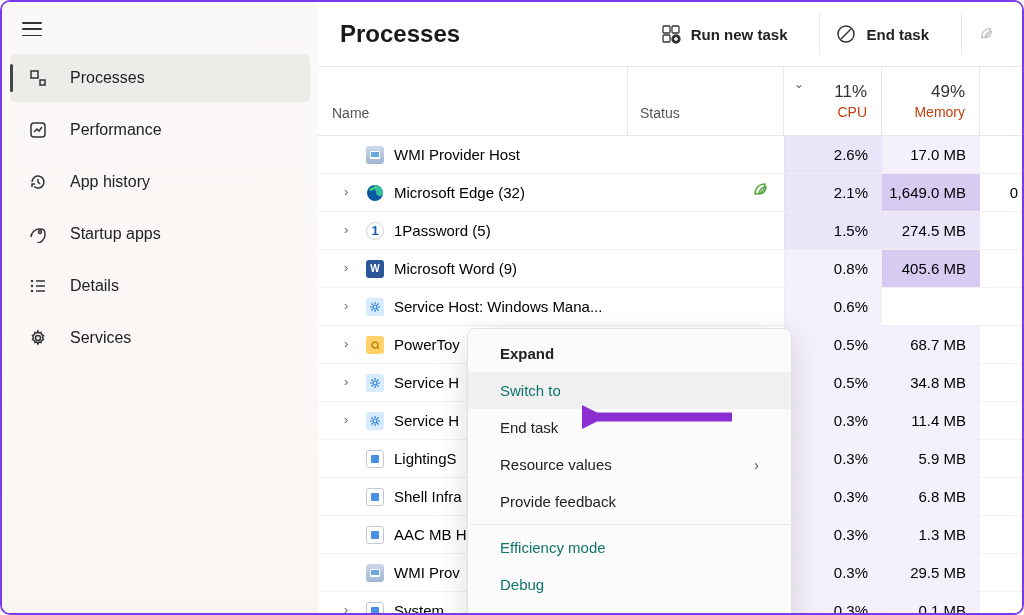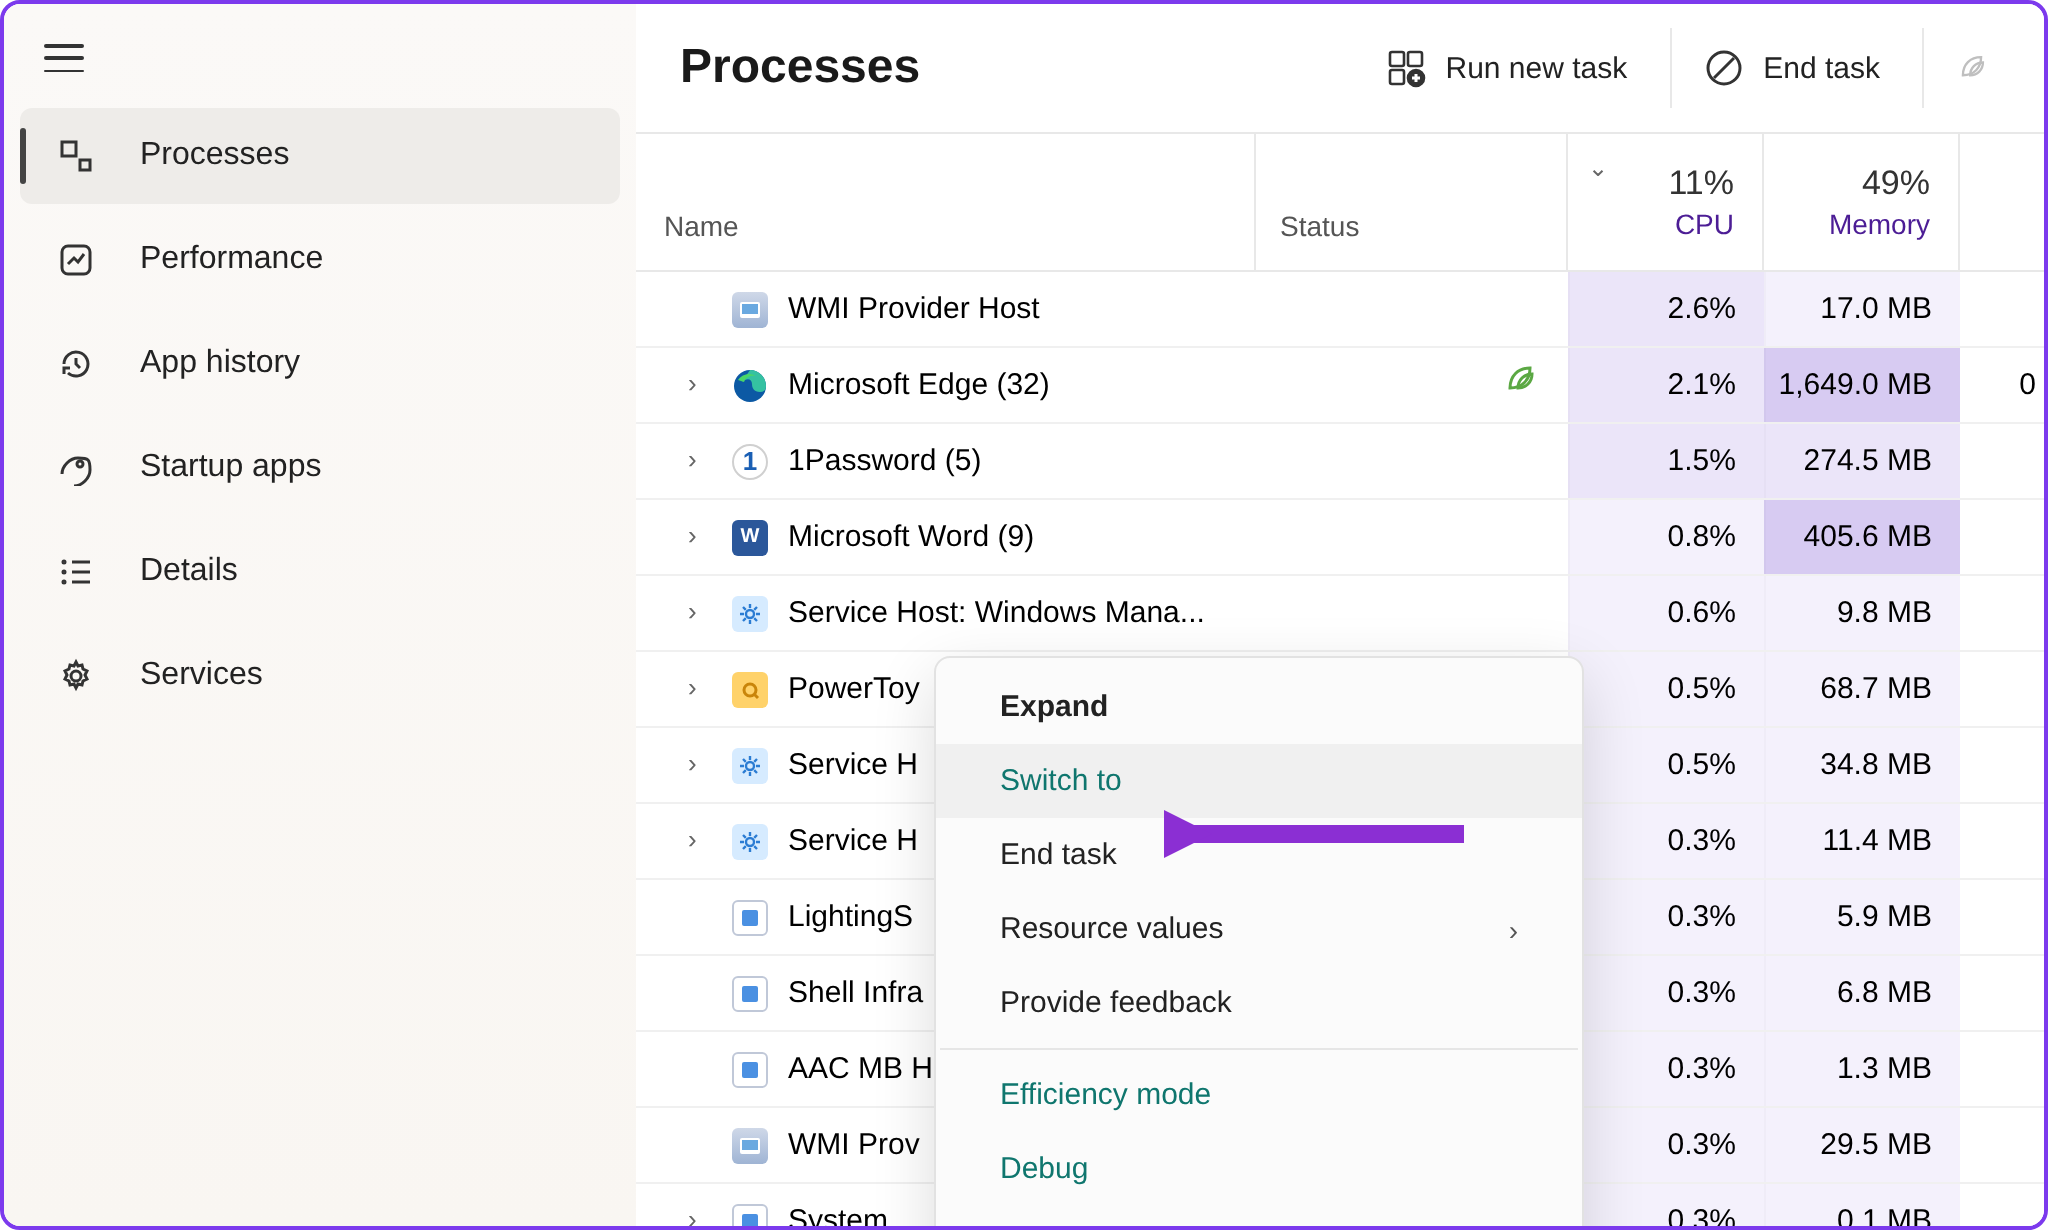--- a/index.html
+++ b/index.html
@@ -12,31 +12,31 @@
   .hamburger-lines span { display: block; height: 1.5px; background: #333; border-radius: 1px; }
   
   .nav-item { display: flex; align-items: center; gap: 22px; padding: 14px 18px; margin: 2px 8px; border-radius: 6px; cursor: pointer; font-size: 16px; color: #222; position: relative; }
   .nav-item.active { background: #eeece9; }
   .nav-item.active::before { content: ''; position: absolute; left: 0; top: 10px; bottom: 10px; width: 3px; background: #444; border-radius: 2px; }
   .nav-icon { width: 20px; height: 20px; display: flex; align-items: center; justify-content: center; font-size: 18px; color: #333; }
   
   .main { flex: 1; display: flex; flex-direction: column; background: #fff; }
   .header { display: flex; align-items: center; justify-content: space-between; padding: 12px 18px 12px 22px; }
   .title { font-size: 24px; font-weight: 600; color: #1a1a1a; }
-  .header-actions { display: flex; align-items: center; gap: 5px; }
+  .header-actions { display: flex; align-items: center; gap: 16px; font-weight: bold; }
   .header-btn { display: flex; align-items: center; gap: 10px; padding: 10px 16px; font-size: 15px; color: #222; cursor: pointer; border-left: 1px solid #e8e8e8; }
   .header-btn:first-child { border-left: none; }
   .header-icon { width: 20px; height: 20px; display: inline-flex; align-items: center; justify-content: center; }
   
   .columns { display: flex; border-top: 1px solid #e8e8e8; border-bottom: 1px solid #e8e8e8; height: 70px; font-size: 14px; color: #555; }
   .col-name { width: 310px; display: flex; align-items: flex-end; padding: 0 0 14px 14px; border-right: 1px solid #e8e8e8; }
   .col-status { width: 156px; display: flex; align-items: flex-end; padding: 0 0 14px 12px; border-right: 1px solid #e8e8e8; }
   .col-num { width: 98px; display: flex; flex-direction: column; align-items: flex-end; justify-content: center; padding: 0 14px 0 0; border-right: 1px solid #e8e8e8; position: relative; }
   .col-num .pct { font-size: 17px; color: #333; margin-bottom: 2px; }
-  .col-num .lbl { font-size: 14px; color: #4c1d95; text-align: right; }
+  .col-num .lbl { font-size: 14px; color: #c2410c; text-align: right; }
   .col-num .arrow { position: absolute; top: 10px; left: 10px; font-size: 12px; color: #666; }
   
   .rows { flex: 1; overflow: hidden; }
   .row { display: flex; height: 38px; align-items: center; border-bottom: 1px solid #f0f0f0; font-size: 15px; }
   .row .n { width: 310px; display: flex; align-items: flex-start; padding-left: 28px; gap: 10px; white-space: nowrap; overflow: hidden; }
   .row .expand { width: 12px; font-size: 13px; color: #666; margin-left: -2px; }
   .row .no-expand { width: 12px; margin-left: -2px; }
   .row .st { width: 156px; display: flex; align-items: center; justify-content: flex-end; padding-right: 14px; }
   .row .cell { width: 98px; text-align: right; padding-right: 14px; height: 100%; display: flex; align-items: center; justify-content: flex-end; border-left: 1px solid rgba(0,0,0,0.02); }
   .app-icon { width: 18px; height: 18px; border-radius: 3px; display: inline-flex; align-items: center; justify-content: center; font-size: 12px; flex-shrink: 0; }
@@ -252,21 +252,20 @@
             <span class="app-icon" style="background:#d6ebff;">
               <svg width="12" height="12" viewBox="0 0 12 12" fill="none" stroke="#2b7cd3" stroke-width="1.2">
                 <circle cx="6" cy="6" r="2"></circle>
                 <path d="M6 1v2M6 9v2M1 6h2M9 6h2M2.5 2.5l1.4 1.4M8.1 8.1l1.4 1.4M2.5 9.5l1.4-1.4M8.1 3.9l1.4-1.4"></path>
               </svg>
             </span>
             <span>Service Host: Windows Mana...</span>
           </div>
           <div class="st"></div>
           <div class="cell hl1">0.6%</div>
-          <div class="cell hl1">9.8 MB</div>
           <div style="flex: 1 1 0%; text-align: right; padding-right: 4px;"></div>
         </div>
         <div class="row">
           <div class="n">
             <span class="expand">›</span>
             <span class="app-icon" style="background:#ffd26a;">
               <svg width="10" height="10" viewBox="0 0 10 10">
                 <circle cx="5" cy="5" r="3" fill="none" stroke="#c9850a" stroke-width="1.5"></circle>
                 <line x1="7" y1="7" x2="9" y2="9" stroke="#c9850a" stroke-width="1.5"></line>
               </svg>

